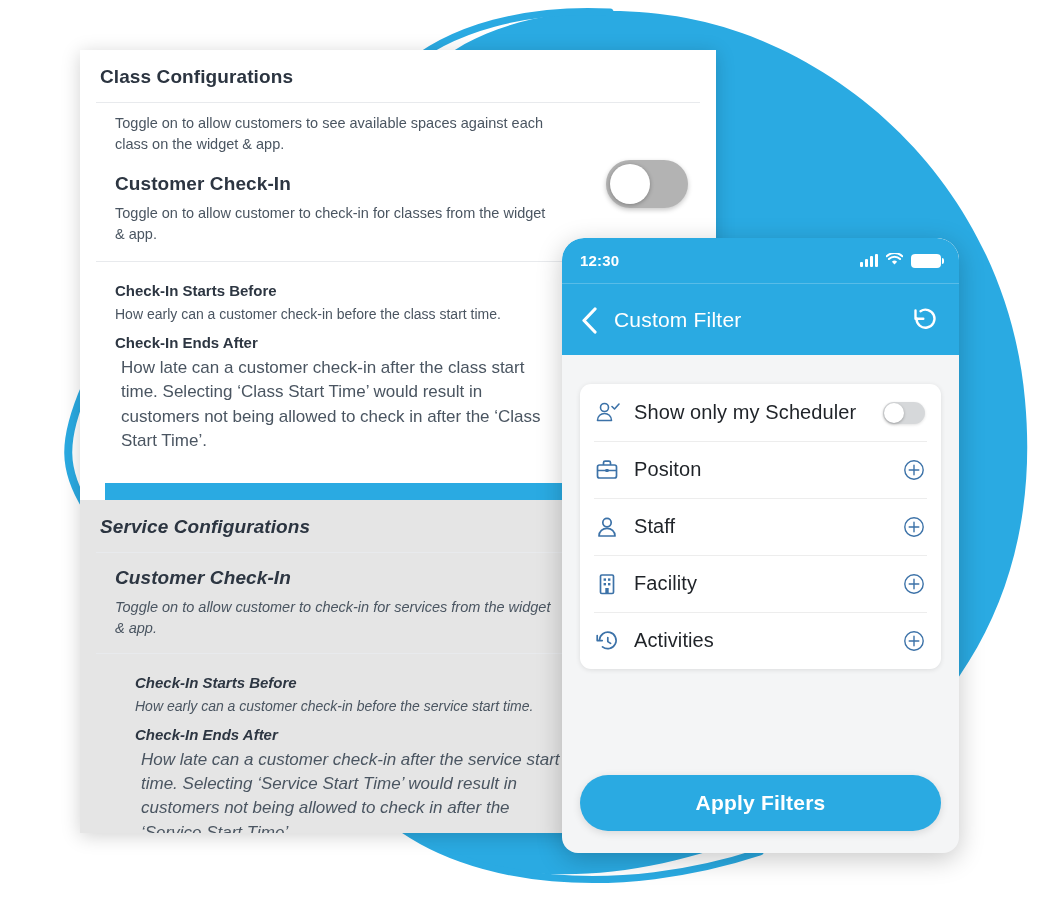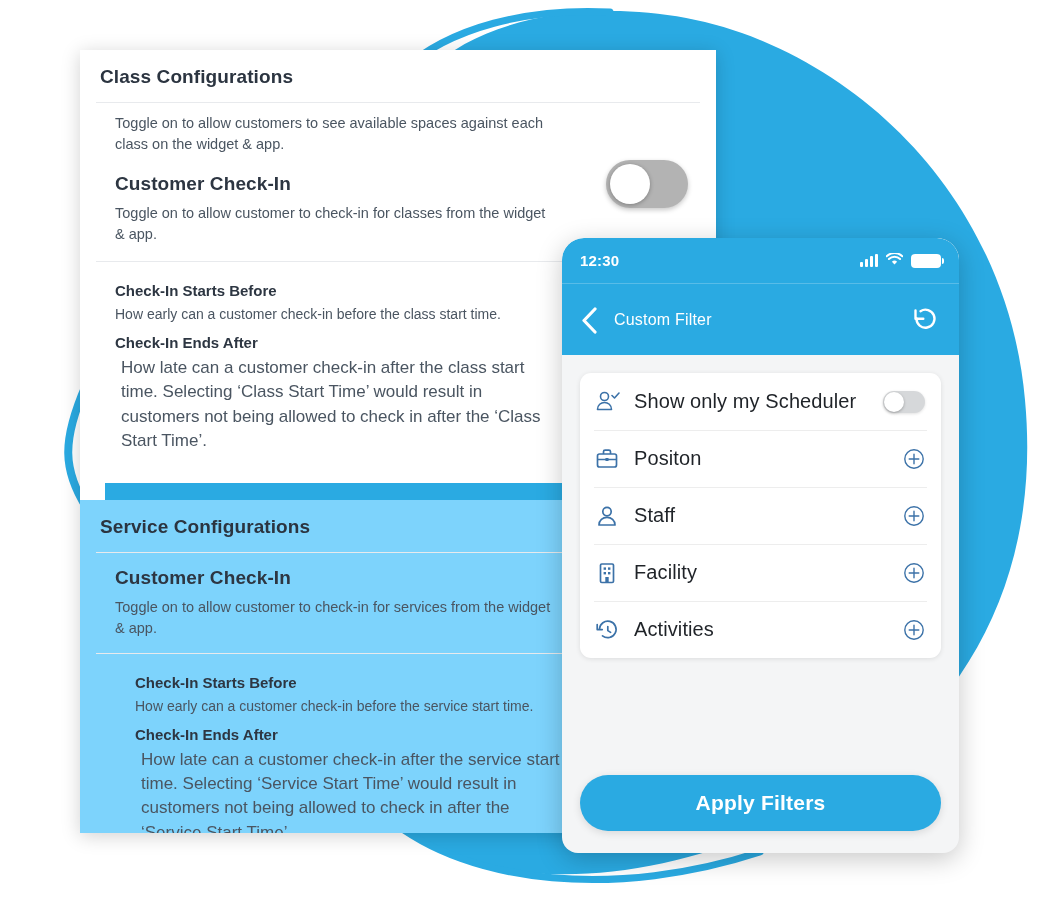--- a/index.html
+++ b/index.html
@@ -79,21 +79,22 @@
 
   
   .blue-bar {
     position: absolute; left: 25px; top: 0;
     width: 480px; height: 17px; background: #2aaae2;
   }
 
   
   .svc-card {
     position: relative;
-    background: #7dd3fc;
+    background: #e5e5e5;
+    font-style: italic;
   }
 
   
   .phone {
     position: absolute;
     left: 562px; top: 238px;
     width: 397px; height: 615px;
     background: #f4f5f6;
     border-radius: 22px 22px 16px 16px;
     box-shadow: 0 6px 26px rgba(0,0,0,0.22);
@@ -125,30 +126,31 @@
     position: relative;
   }
   .battery:after {
     content: ""; position: absolute; right: -3px; top: 4px;
     width: 2px; height: 6px; background: #fff; border-radius: 0 2px 2px 0;
   }
   .navbar {
     height: 71px; display: flex; align-items: center;
     padding: 0 18px 0 14px; gap: 12px;
   }
-  .nav-title { font-size: 16px; font-weight: 400; letter-spacing: .2px; flex: 1; }
+  .nav-title { font-size: 21px; font-weight: 400; letter-spacing: .2px; flex: 1; }
   .back-chevron { width: 26px; height: 26px; display: grid; place-items: center; cursor: pointer; }
   .refresh-ico { width: 32px; height: 32px; display: grid; place-items: center; cursor: pointer; }
 
   .phone-body { padding: 18px 18px 0 18px; }
   .filter-card {
     background: #ffffff;
     border-radius: 11px;
     box-shadow: 0 1px 5px rgba(0,0,0,0.10);
     overflow: hidden;
+    margin-top: 11px;
   }
   .frow {
     display: flex; align-items: center;
     height: 57px; padding: 0 16px 0 14px; gap: 14px;
     position: relative;
   }
   .frow + .frow:before {
     content: ""; position: absolute; left: 14px; right: 14px; top: 0;
     height: 1px; background: #ededed;
   }

